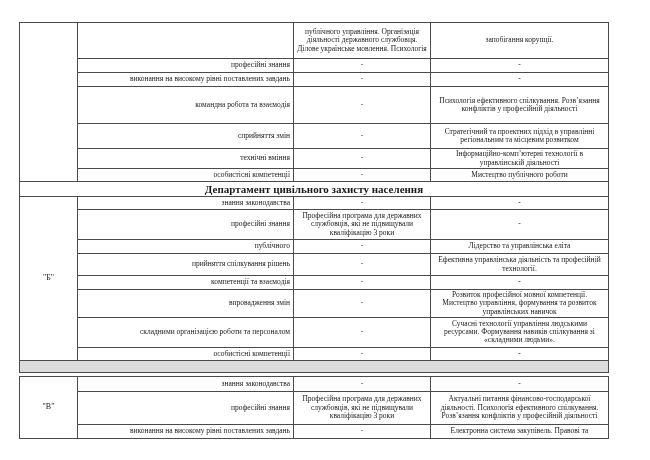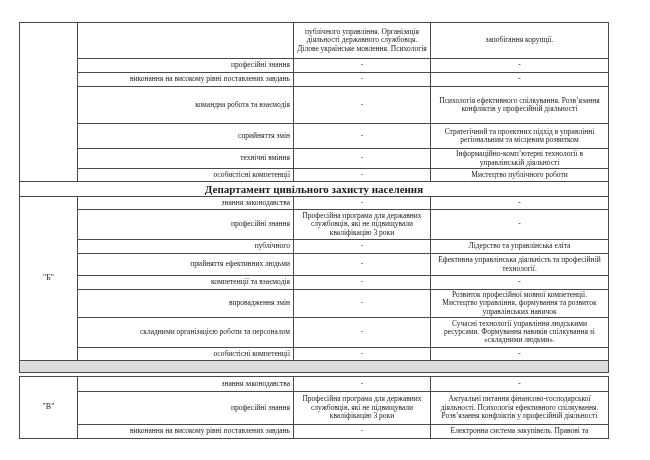--- a/index.html
+++ b/index.html
@@ -89,21 +89,21 @@
         <td class="comp">професійні знання</td>
         <td class="c3">Професійна програма для державних службовців, які не підвищували кваліфікацію 3 роки</td>
         <td class="c4">-</td>
       </tr>
       <tr style="height:14px">
         <td class="comp">публічного</td>
         <td class="c3">-</td>
         <td class="c4">Лідерство та управлінська еліта</td>
       </tr>
       <tr style="height:22px">
-        <td class="comp">прийняття ефективних людьми</td>
+        <td class="comp">прийняття спілкування рішень</td>
         <td class="c3">-</td>
         <td class="c4">Ефективна управлінська діяльність та професійній технології.</td>
       </tr>
       <tr style="height:14px">
         <td class="comp">компетенції та взаємодія</td>
         <td class="c3">-</td>
         <td class="c4">-</td>
       </tr>
       <tr style="height:26px">
         <td class="comp">впровадження змін</td>

